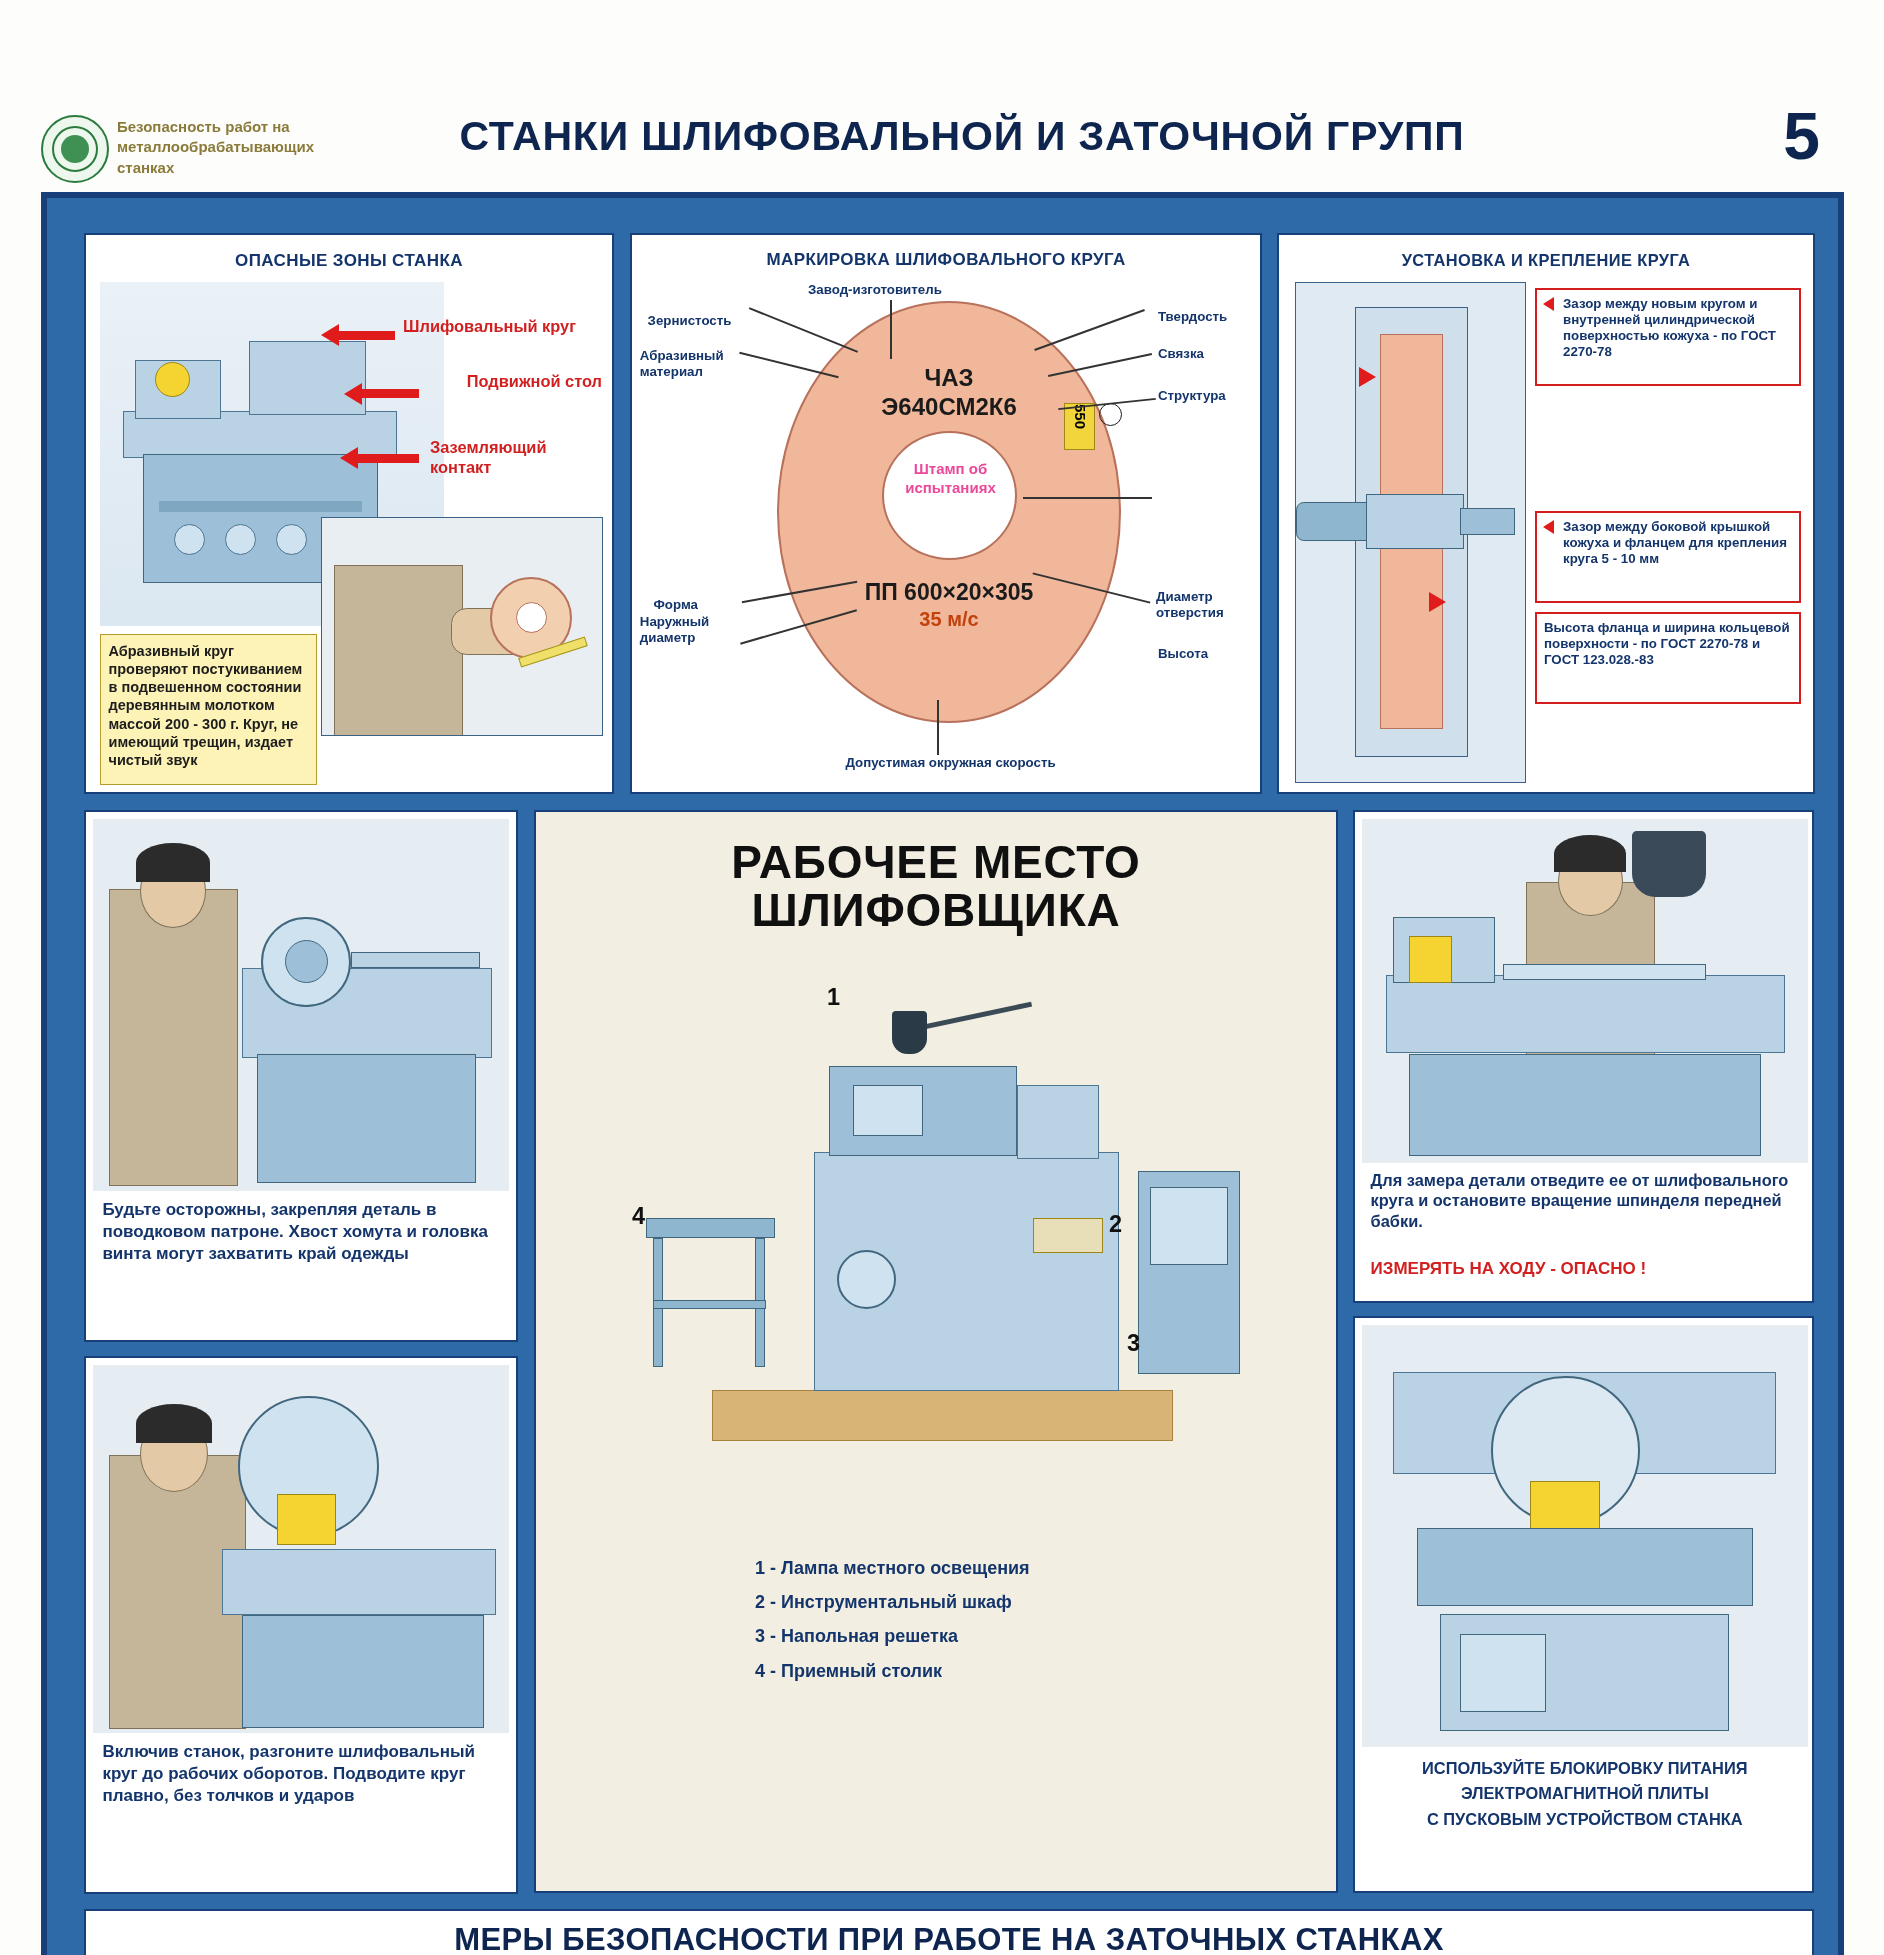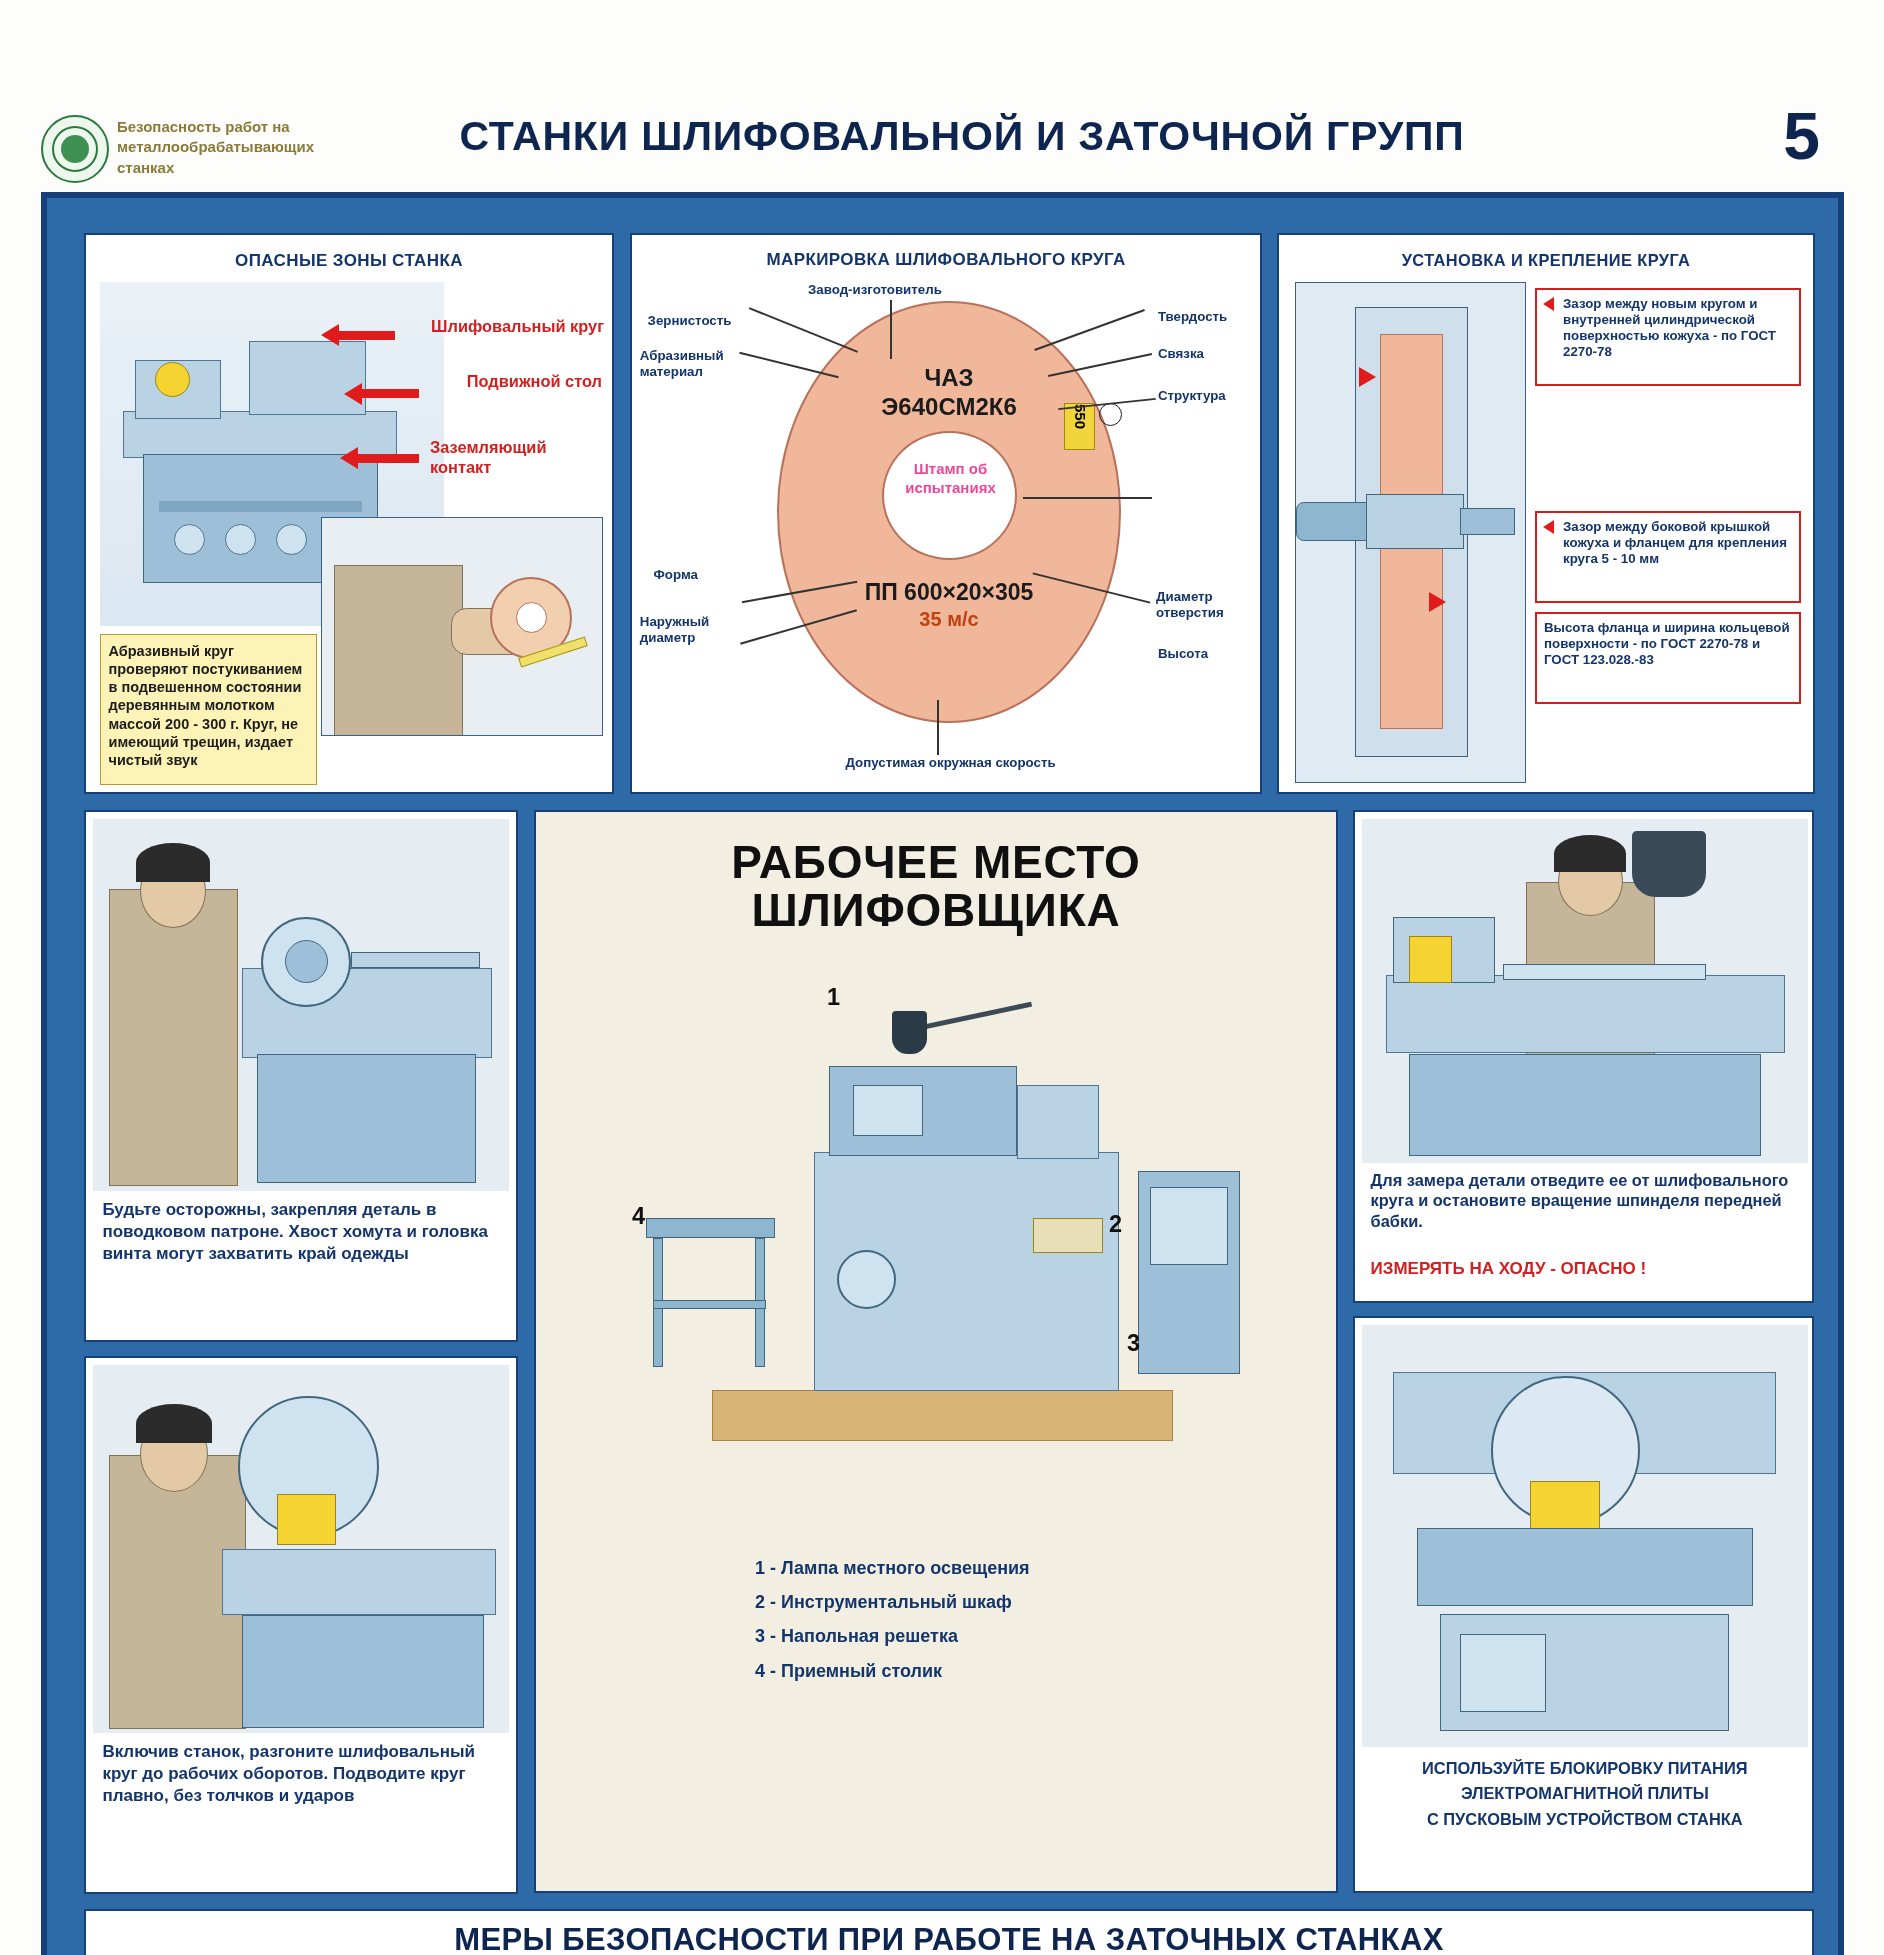--- a/index.html
+++ b/index.html
@@ -96,21 +96,21 @@
       <div class="abs" style="left:176px;top:242px;width:31px;height:31px;border-radius:50%;background:#cfe2ef;border:1.2px solid #4d7694;"></div>
     </div>
 
     <div class="abs arrow-red" style="left:250px;top:96px;width:59px;height:8.6px;"></div>
     <div class="abs" style="left:235px;top:89px;width:0;height:0;border-top:11px solid transparent;border-bottom:11px solid transparent;border-right:18px solid #e01b1b;"></div>
     <div class="abs arrow-red" style="left:274px;top:154px;width:59px;height:8.6px;"></div>
     <div class="abs" style="left:258px;top:148px;width:0;height:0;border-top:11px solid transparent;border-bottom:11px solid transparent;border-right:18px solid #e01b1b;"></div>
     <div class="abs arrow-red" style="left:270px;top:219px;width:63px;height:8.6px;"></div>
     <div class="abs" style="left:254px;top:212px;width:0;height:0;border-top:11px solid transparent;border-bottom:11px solid transparent;border-right:18px solid #e01b1b;"></div>
 
-    <div class="abs red bold" style="left:317px;top:82px;width:203px;font-size:16.4px;margin-left:28px;">Шлифовальный круг</div>
+    <div class="abs red bold" style="left:317px;top:82px;width:203px;font-size:16.4px;">Шлифовальный круг</div>
     <div class="abs red bold" style="left:348px;top:137px;width:168px;font-size:16.4px;text-align:right;line-height:1.2;">Подвижной стол</div>
     <div class="abs red bold" style="left:344px;top:203px;width:172px;font-size:16.4px;line-height:1.2;">Заземляющий контакт</div>
 
     <div class="abs art" style="left:235px;top:282px;width:282px;height:219px;background:#e9eef2;border:1.6px solid #3b6186;">
       <div class="abs person" style="left:11.7px;top:47px;width:129px;height:172px;"></div>
       <div class="abs" style="left:129px;top:90px;width:90px;height:47px;background:#e3c9a6;border:1.2px solid #7f7258;border-radius:15.6px;"></div>
       <div class="abs" style="left:168px;top:59px;width:82px;height:82px;border-radius:50%;background:#f2cfae;border:2px solid #b8715a;"></div>
       <div class="abs" style="left:194px;top:84px;width:31px;height:31px;border-radius:50%;background:#ffffff;border:1.6px solid #b8715a;"></div>
       <div class="abs" style="left:196px;top:129px;width:70px;height:10.2px;background:#f0e06a;border:0.8px solid #a29523;transform:rotate(-18deg);"></div>
     </div>
@@ -144,21 +144,21 @@
     <div class="abs lead" style="left:415px;top:129px;width:106px;height:1.6px;transform:rotate(-12deg);"></div>
     <div class="abs lead" style="left:426px;top:168px;width:98px;height:1.6px;transform:rotate(-6deg);"></div>
     <div class="abs lead" style="left:391px;top:262px;width:129px;height:1.6px;"></div>
     <div class="abs lead" style="left:399px;top:352px;width:121px;height:1.6px;transform:rotate(14deg);"></div>
     <div class="abs lead" style="left:109px;top:356px;width:117px;height:1.6px;transform:rotate(-10deg);"></div>
     <div class="abs lead" style="left:106px;top:391px;width:121px;height:1.6px;transform:rotate(-16deg);"></div>
     <div class="abs lead" style="left:305px;top:465px;width:1.6px;height:55px;"></div>
 
     <div class="abs lbl" style="left:15.6px;top:78px;width:98px;">Зернистость</div>
     <div class="abs lbl" style="left:7.8px;top:113px;width:102px;line-height:1.2;">Абразивный материал</div>
-    <div class="abs lbl" style="left:21.5px;top:332px;width:90px;">Форма</div>
+    <div class="abs lbl" style="left:21.5px;top:362px;width:90px;">Форма</div>
     <div class="abs lbl" style="left:7.8px;top:379px;width:100px;line-height:1.2;">Наружный диаметр</div>
 
     <div class="abs lbl" style="left:176px;top:47px;width:176px;text-align:left;">Завод-изготовитель</div>
 
     <div class="abs lbl" style="left:526px;top:74px;width:98px;">Твердость</div>
     <div class="abs lbl" style="left:526px;top:111px;width:98px;">Связка</div>
     <div class="abs lbl" style="left:526px;top:153px;width:98px;">Структура</div>
     <div class="abs lbl" style="left:524px;top:354px;width:100px;line-height:1.2;">Диаметр отверстия</div>
     <div class="abs lbl" style="left:526px;top:411px;width:98px;">Высота</div>
 

